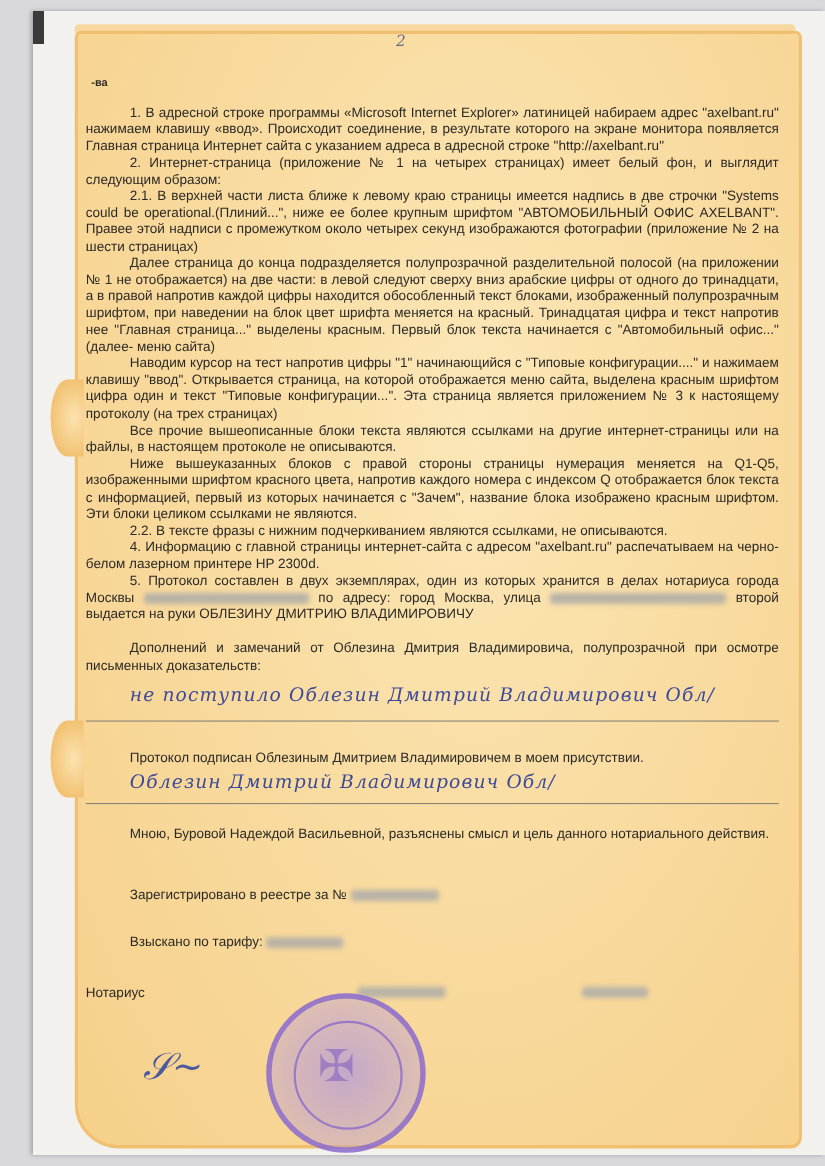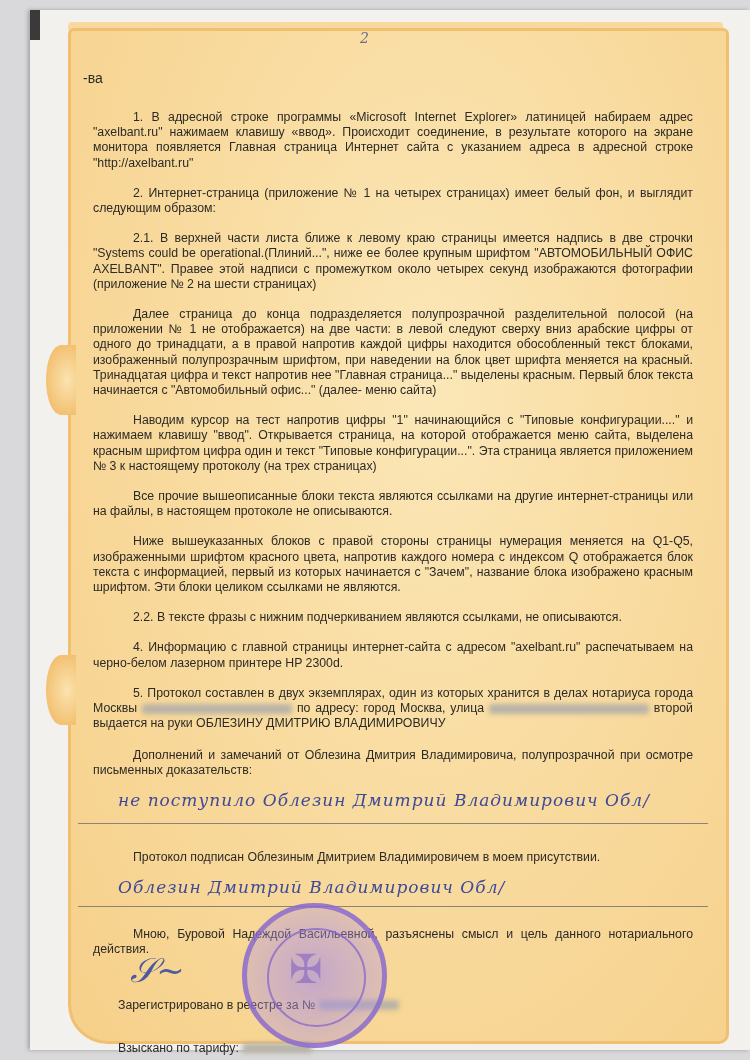--- a/index.html
+++ b/index.html
@@ -35,22 +35,22 @@
   .curl.c1 { left:46px; top:345px; }
   .curl.c2 { left:46px; top:655px; }
   .content {
     position:absolute; left:78px; top:30px; width:630px;
     color:#2c2a26; font-size:12.3px; line-height:15.2px;
   }
   .page-num {
     position:absolute; left:360px; top:30px; font-size:14px; color:#6a6d8a;
     font-family:"DejaVu Serif", serif; font-style:italic;
   }
-  .marker { position:absolute; left:83px; top:70px; font-size:14px; font-weight:normal; color:#2c2a26; }
-  .p { text-align:justify; margin:15px; }
+  .marker { position:absolute; left:83px; top:70px; font-size:10px; font-weight:bold; color:#2c2a26; }
+  .p { text-align:justify; margin:0; }
   .p .ind { display:inline-block; width:40px; }
   .blur {
     display:inline-block; height:10px; background:#b9b3a6; filter:blur(2.5px);
     vertical-align:middle; border-radius:3px;
   }
   .hw {
     font-family:"DejaVu Serif", serif; font-style:italic; color:#3d4a9a;
     font-size:17px; letter-spacing:1px;
   }
   .hw-line { border-bottom:1px solid #8a8478; }

